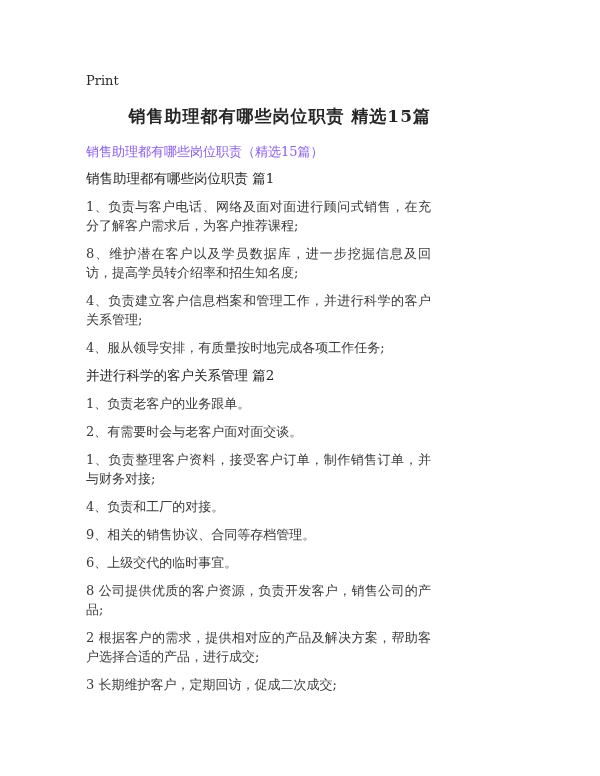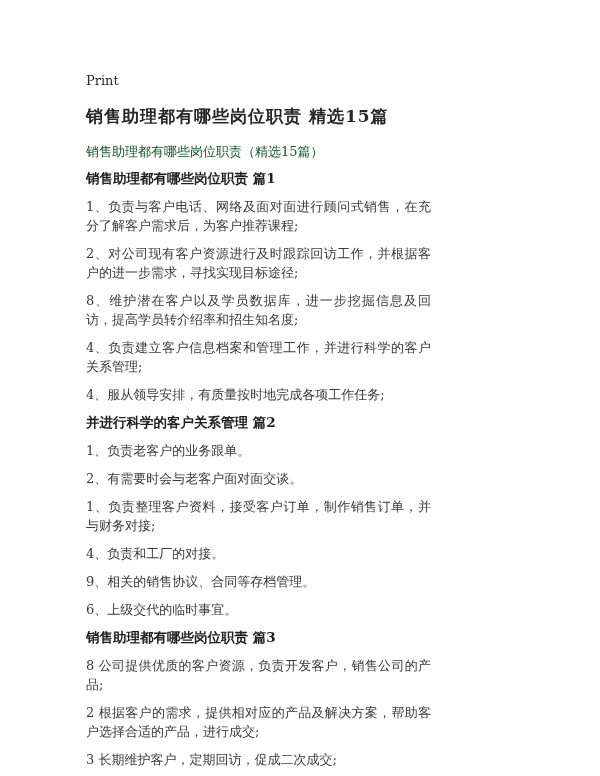--- a/index.html
+++ b/index.html
@@ -26,35 +26,35 @@
     font-size: 13px;
     line-height: 13px;
     color: #2b2b2b;
     text-decoration: none;
     cursor: pointer;
   }
   h1.doc-title {
     font-size: 17px;
     line-height: 22px;
     font-weight: bold;
-    text-align: left;
+    text-align: right;
     color: #262626;
     margin: 16px 0 0 0;
     letter-spacing: 1px;
   }
   p.subtitle {
     font-size: 13px;
     line-height: 19px;
     margin: 15px 0 8px 0;
-    color: #14532d;
+    color: #8b5cf6;
   }
   h2.sec-heading {
     font-size: 13.5px;
     line-height: 19px;
-    font-weight: bold;
+    font-weight: normal;
     color: #1f1f1f;
     margin: 8px 0;
   }
   p.para {
     font-size: 13px;
     line-height: 19px;
     margin: 9px 0;
     color: #3a3a3a;
     text-align: justify;
   }
@@ -65,29 +65,27 @@
 <div class="page">
   <a class="print-link">Print</a>
 
   <h1 class="doc-title">销售助理都有哪些岗位职责 精选15篇</h1>
 
   <p class="subtitle">销售助理都有哪些岗位职责（精选15篇）</p>
 
   <div id="sections">
       <h2 class="sec-heading">销售助理都有哪些岗位职责 篇1</h2>
       <p class="para">1、负责与客户电话、网络及面对面进行顾问式销售，在充分了解客户需求后，为客户推荐课程;</p>
-      <p class="para">2、对公司现有客户资源进行及时跟踪回访工作，并根据客户的进一步需求，寻找实现目标途径;</p>
       <p class="para">8、维护潜在客户以及学员数据库，进一步挖掘信息及回访，提高学员转介绍率和招生知名度;</p>
       <p class="para">4、负责建立客户信息档案和管理工作，并进行科学的客户关系管理;</p>
       <p class="para">4、服从领导安排，有质量按时地完成各项工作任务;</p>
       <h2 class="sec-heading">并进行科学的客户关系管理 篇2</h2>
       <p class="para">1、负责老客户的业务跟单。</p>
       <p class="para">2、有需要时会与老客户面对面交谈。</p>
       <p class="para">1、负责整理客户资料，接受客户订单，制作销售订单，并与财务对接;</p>
       <p class="para">4、负责和工厂的对接。</p>
       <p class="para">9、相关的销售协议、合同等存档管理。</p>
       <p class="para">6、上级交代的临时事宜。</p>
-      <h2 class="sec-heading">销售助理都有哪些岗位职责 篇3</h2>
       <p class="para">8 公司提供优质的客户资源，负责开发客户，销售公司的产品;</p>
       <p class="para">2 根据客户的需求，提供相对应的产品及解决方案，帮助客户选择合适的产品，进行成交;</p>
       <p class="para">3 长期维护客户，定期回访，促成二次成交;</p>
     </div>
 </div>
 
 </body></html>

